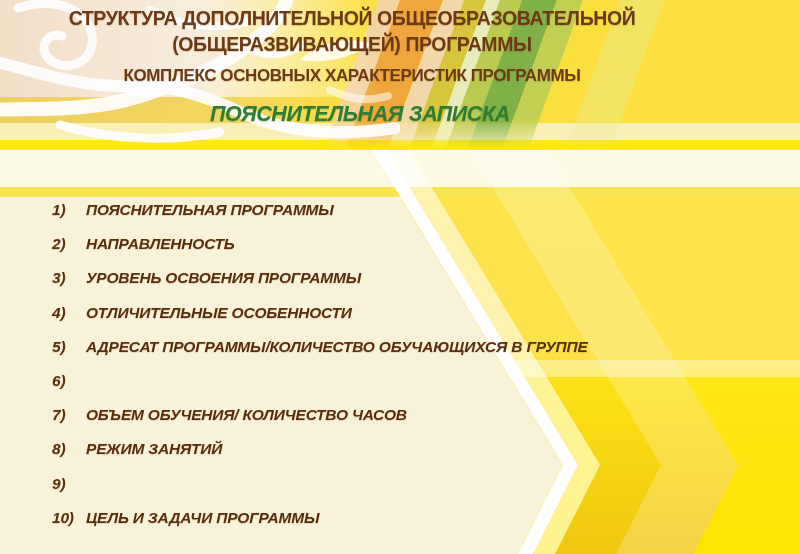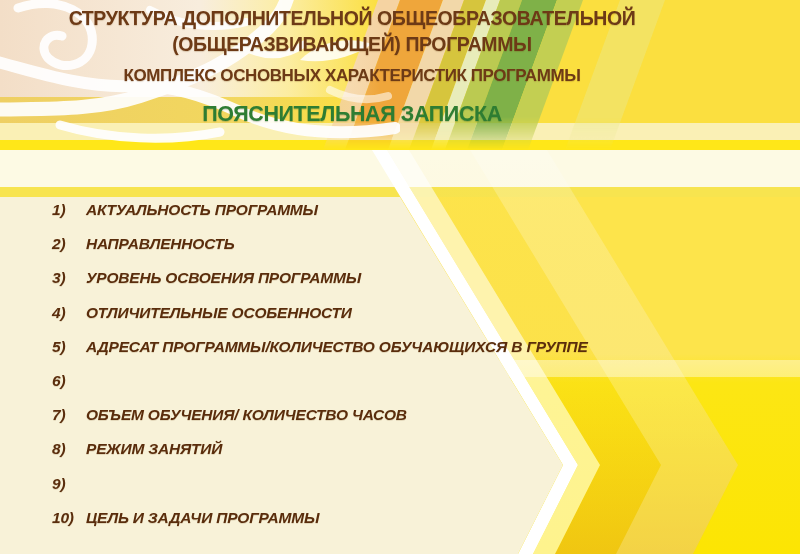--- a/index.html
+++ b/index.html
@@ -20,22 +20,22 @@
   #stripes-svg{left:300px;top:0;width:380px;height:150px;}
   #swirl-svg  {left:0;top:0;width:400px;height:152px;}
   #chevron-svg{left:0;top:150px;width:800px;height:404px;}
 
   
   .hdr{left:0;width:704px;text-align:center;font-weight:bold;color:#6D3A16;
        letter-spacing:-0.4px;text-shadow:0 1px 1px rgba(110,70,20,0.22);}
   #title-line1{top:7px;font-size:19.5px;}
   #title-line2{top:33px;font-size:19.5px;}
   #subtitle   {top:66px;font-size:17px;}
-  #section-title{top:102px;font-size:21.5px;color:#2E7D32;
-       text-shadow:0 1px 1px rgba(30,80,30,0.25);}
+  #section-title{top:102px;font-size:21.5px;font-style:italic;color:#2E7D32;
+       text-shadow:0 1px 1px rgba(30,80,30,0.25);margin-left:8px;}
 
   
   #list{left:52px;top:193px;width:620px;color:#5A2D0C;font-weight:bold;font-style:italic;
         font-size:15.5px;letter-spacing:-0.2px;}
   .row{display:flex;height:34.2px;align-items:center;white-space:nowrap;
        text-shadow:0 1px 0 rgba(110,70,20,0.15);}
   .row .num{width:34px;flex:0 0 34px;}
 </style>
 </head>
 <body>
@@ -122,21 +122,21 @@
 </svg>
 
 <div class="abs hdr" id="title-line1">СТРУКТУРА ДОПОЛНИТЕЛЬНОЙ ОБЩЕОБРАЗОВАТЕЛЬНОЙ</div>
 <div class="abs hdr" id="title-line2">(ОБЩЕРАЗВИВАЮЩЕЙ) ПРОГРАММЫ</div>
 <div class="abs hdr" id="subtitle">КОМПЛЕКС ОСНОВНЫХ ХАРАКТЕРИСТИК ПРОГРАММЫ</div>
 <div class="abs hdr" id="section-title">ПОЯСНИТЕЛЬНАЯ ЗАПИСКА</div>
 
 <div class="abs" id="list">
   <div class="row">
     <span class="num">1)</span>
-    <span class="lbl">АКТУАЛЬНОСТЬ ПРОГРАММЫ</span>
+    <span class="lbl">ПОЯСНИТЕЛЬНАЯ ПРОГРАММЫ</span>
   </div>
   <div class="row">
     <span class="num">2)</span>
     <span class="lbl">НАПРАВЛЕННОСТЬ</span>
   </div>
   <div class="row">
     <span class="num">3)</span>
     <span class="lbl">УРОВЕНЬ ОСВОЕНИЯ ПРОГРАММЫ</span>
   </div>
   <div class="row">

